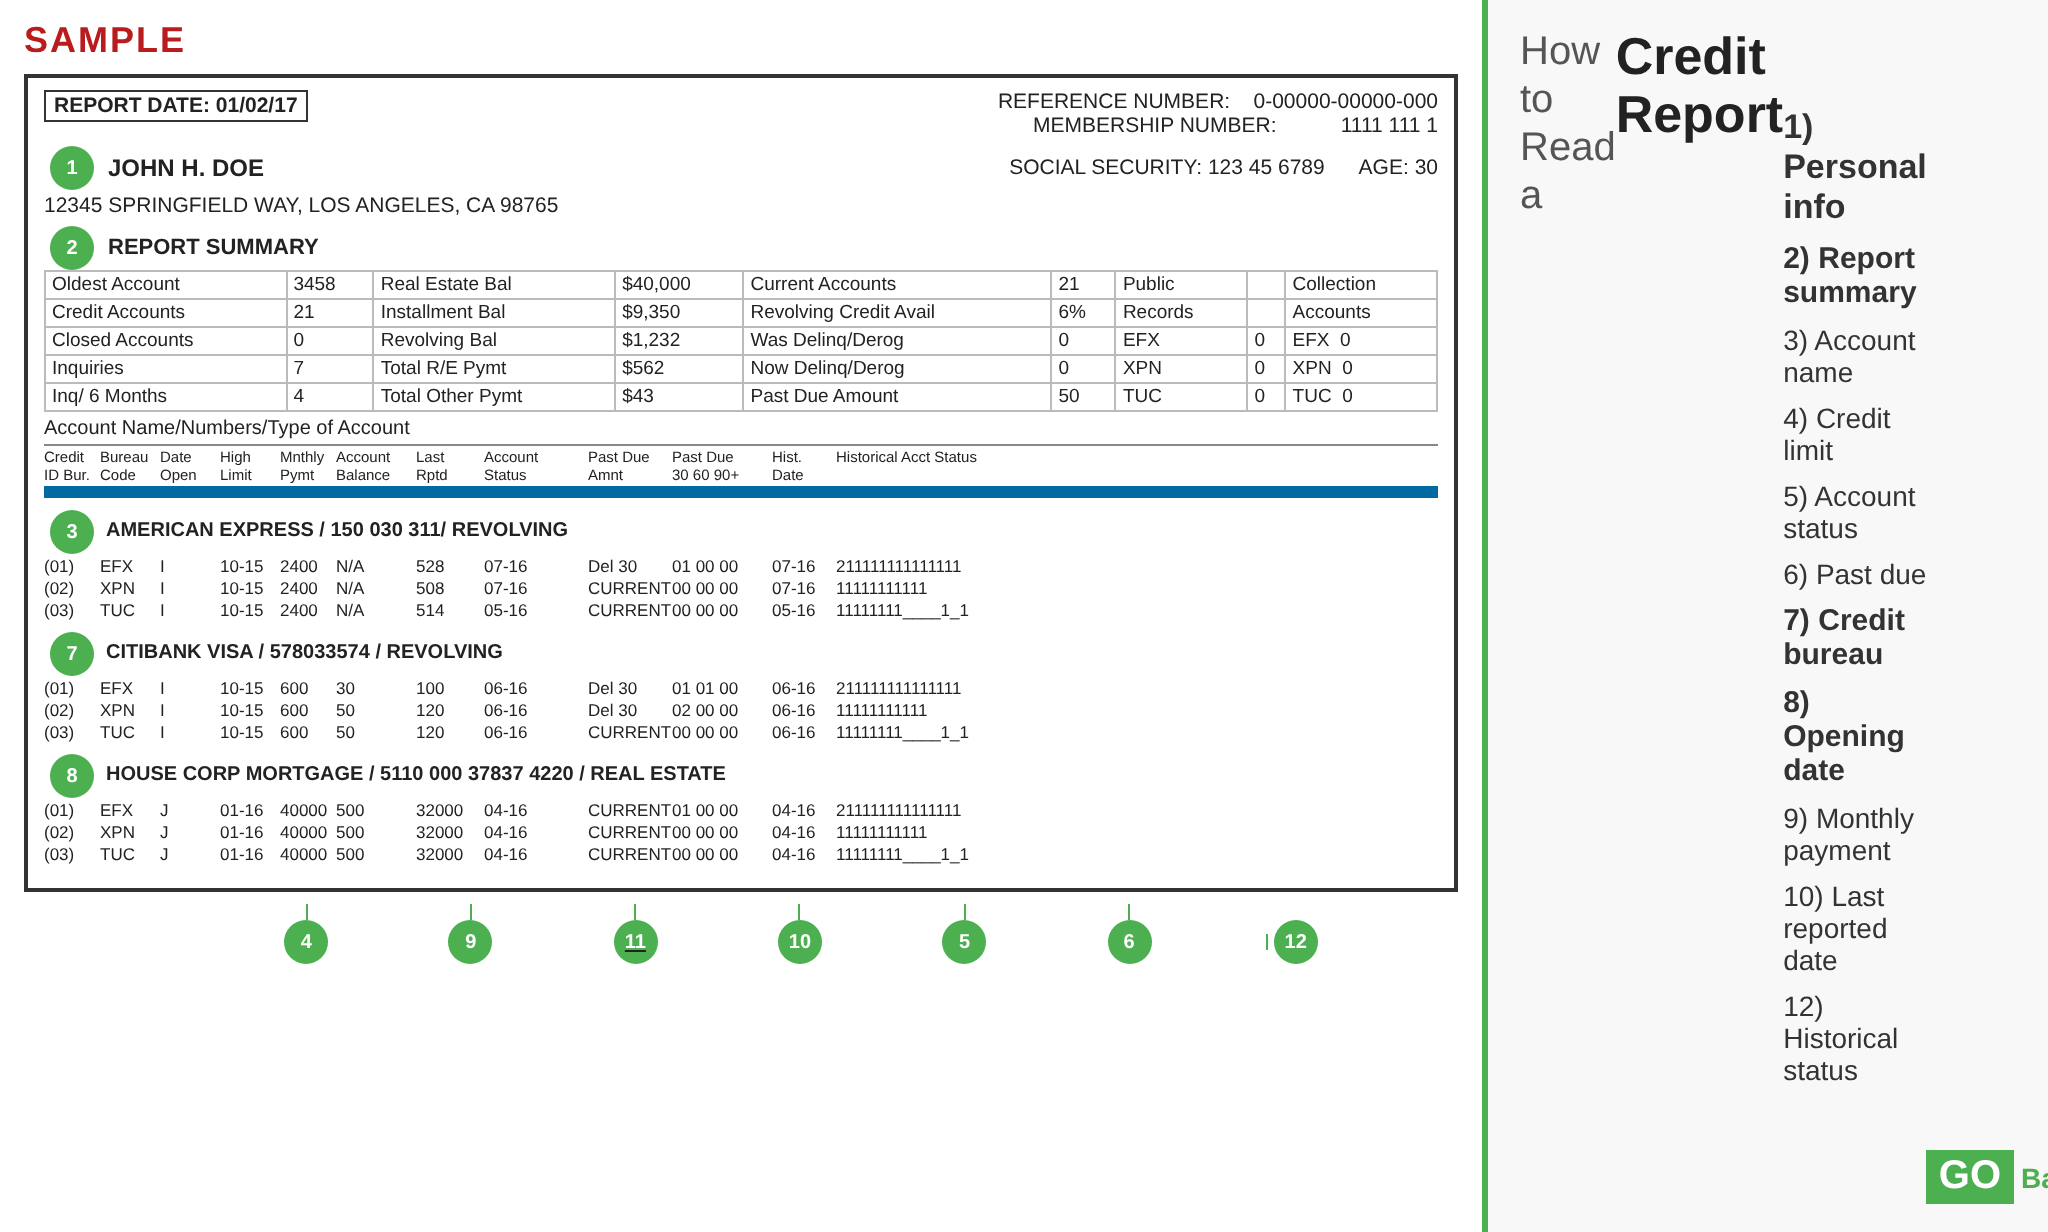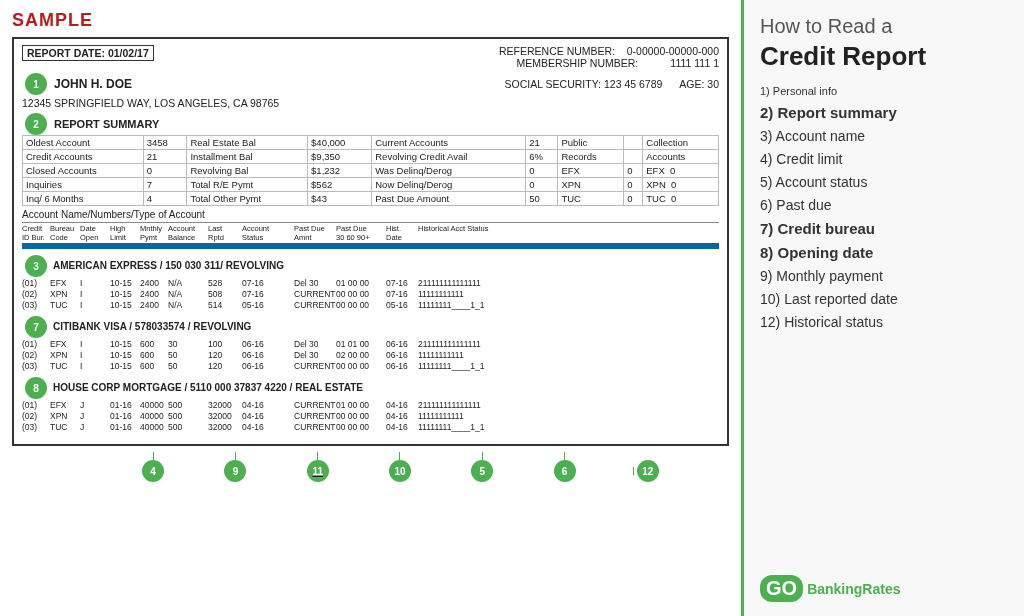--- a/index.html
+++ b/index.html
@@ -75,21 +75,21 @@
       font-size: 10px;
       margin-bottom: 2px;
     }
 
     
     .right-panel {
       width: 280px;
       background: #f8f8f8;
       padding: 14px 16px;
       display: flex;
-      flex-direction: column;
+      flex-direction: row;
     }
 
     .right-title {
       font-size: 20px;
       color: #555;
       line-height: 1.2;
       margin-bottom: 4px;
     }
 
     .right-title-bold {
@@ -119,21 +119,21 @@
       align-items: center;
       gap: 4px;
     }
 
     .logo-go {
       background: #4CAF50;
       color: white;
       font-weight: bold;
       font-size: 20px;
       padding: 2px 6px;
-      border-radius: 12px;
+      border-radius: 0;
     }
 
     .logo-text {
       font-size: 14px;
       color: #555;
       font-weight: bold;
     }
 
     .logo-text span {
       color: #4CAF50;
@@ -459,21 +459,21 @@
       <span class="circle-green">12</span>
     </div>
   </div>
 </div>
 
 <div class="right-panel">
   <div class="right-title">How to Read a</div>
   <div class="right-title-bold">Credit Report</div>
 
   <ul class="right-list">
-    <li style="font-weight:normal; font-size:11px;">
+    <li style="font-weight:bold; font-size:17px;margin-top:38px;">
       <span>1)</span>
       <span>Personal info</span>
     </li>
     <li style="font-weight:bold; font-size:15px;">
       <span>2)</span>
       <span>Report summary</span>
     </li>
     <li>
       <span>3)</span>
       <span>Account name</span>

